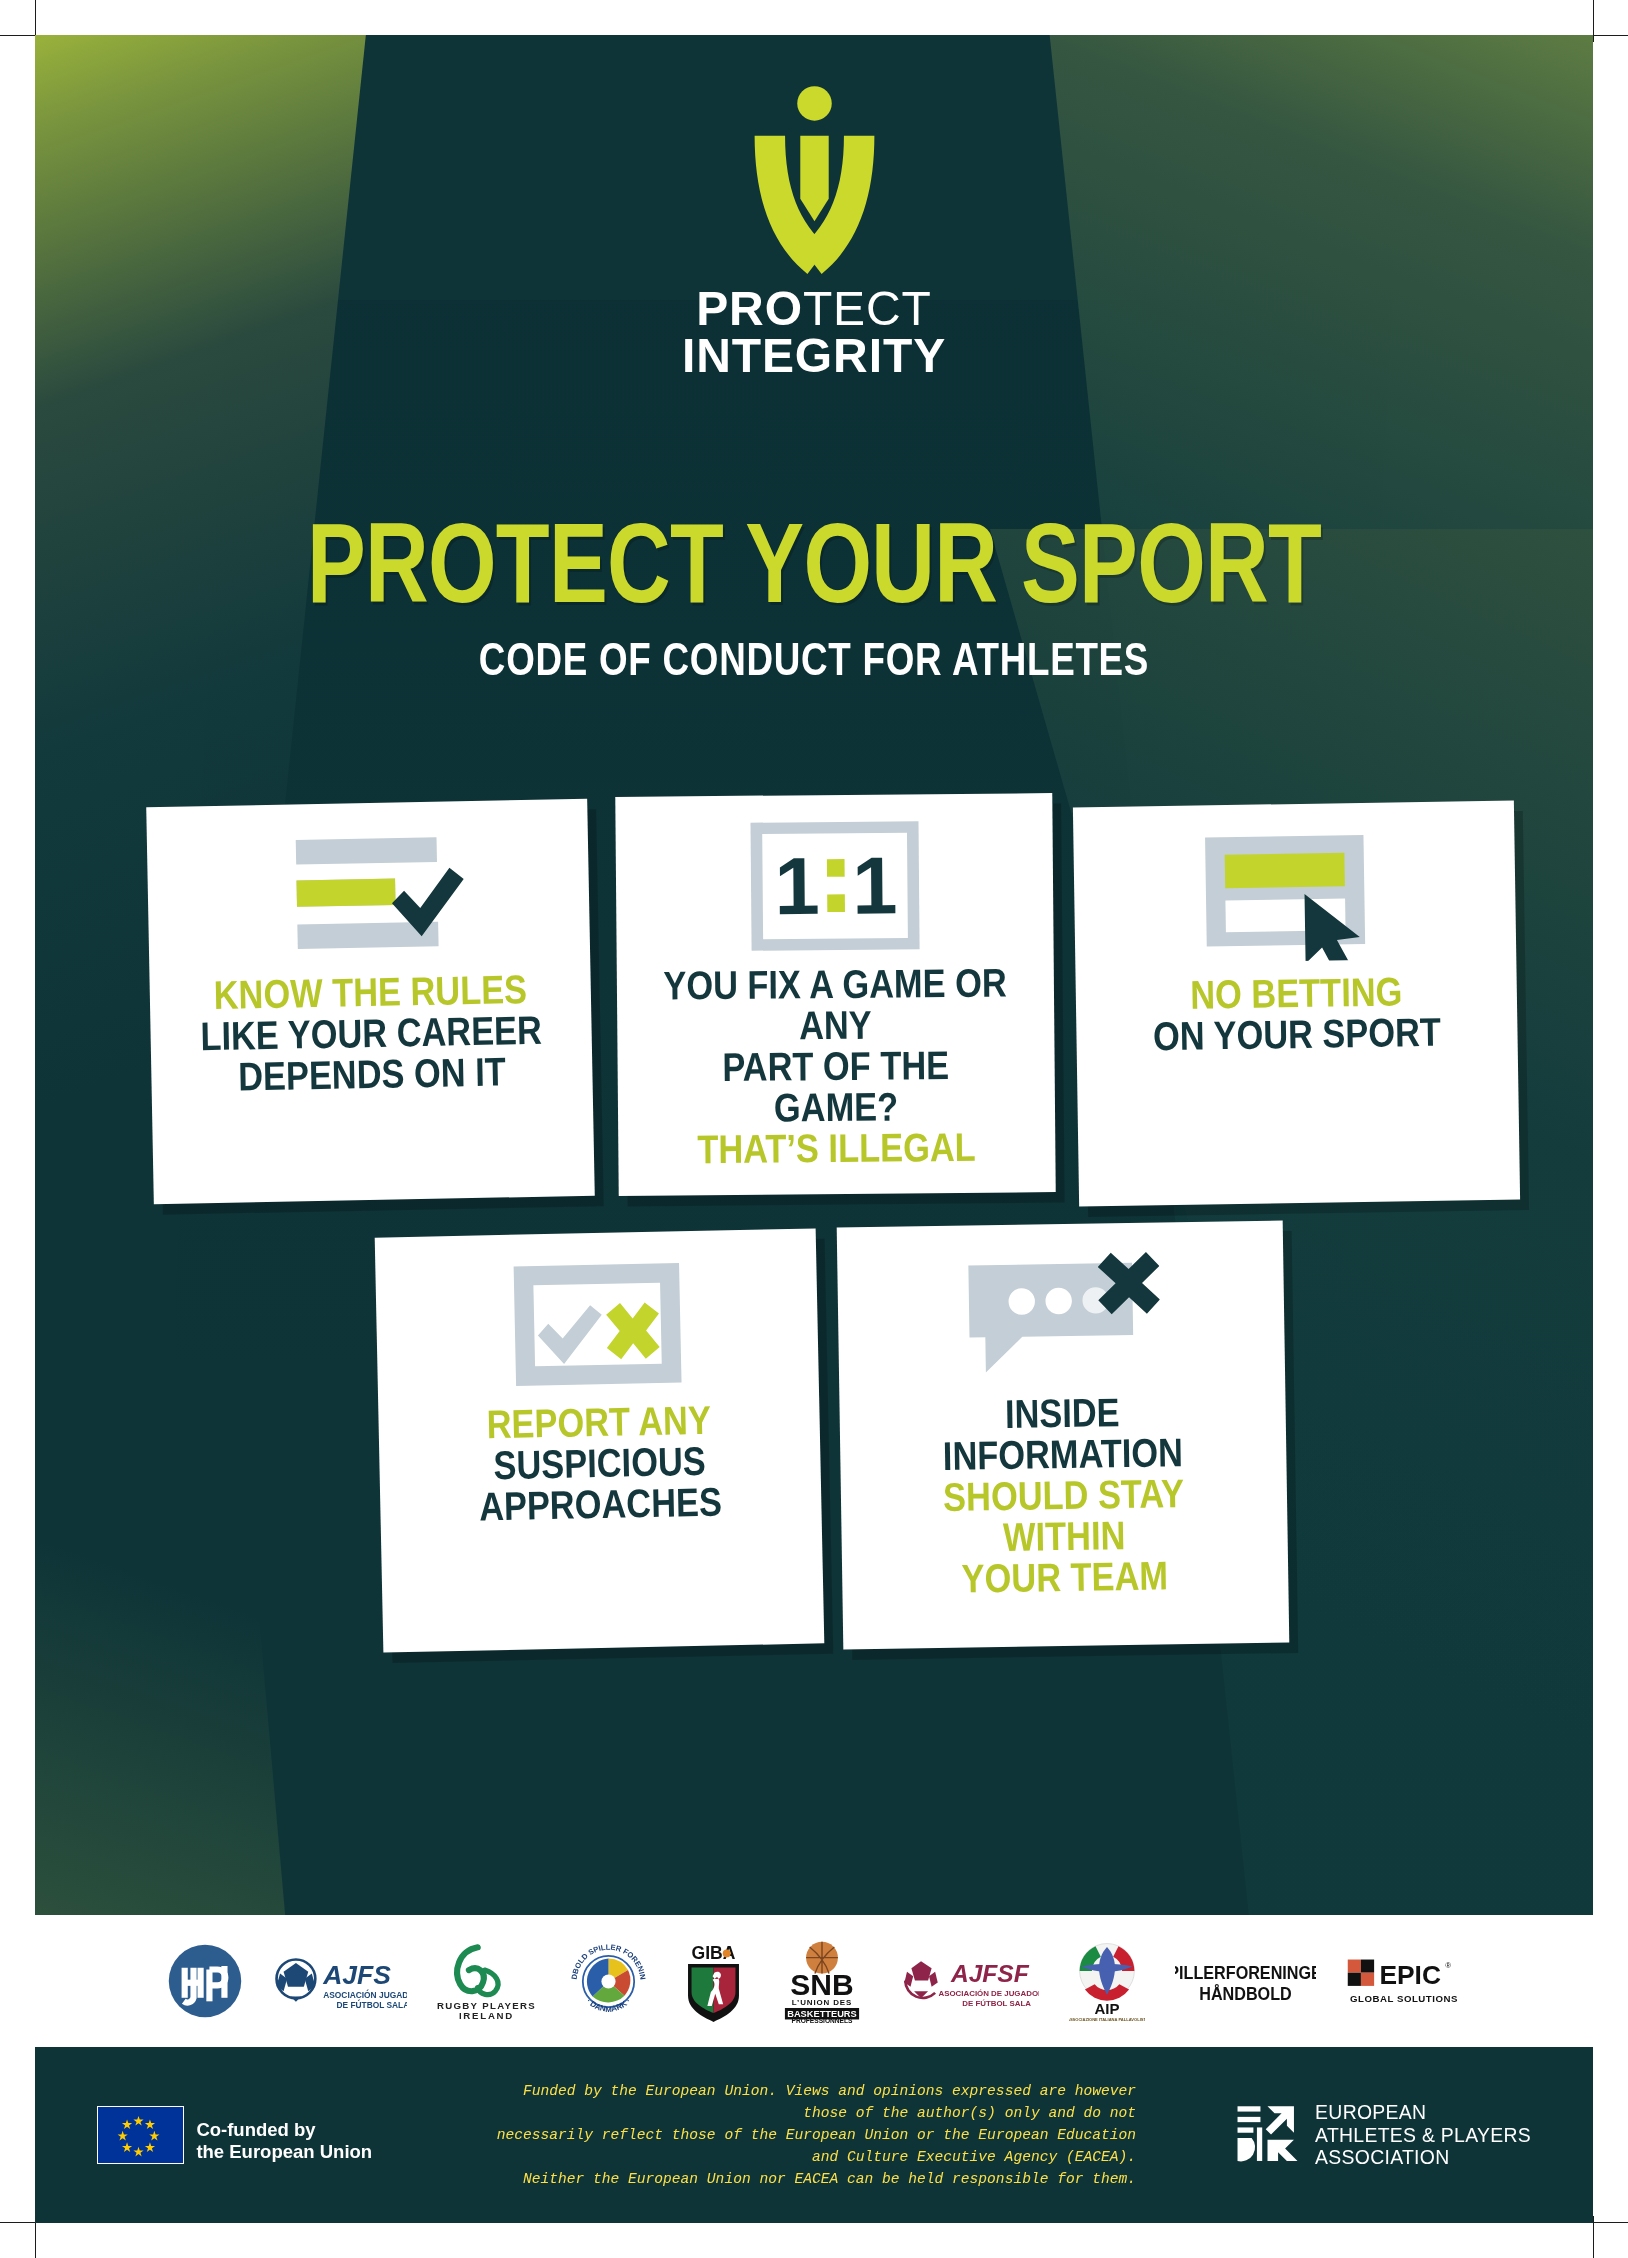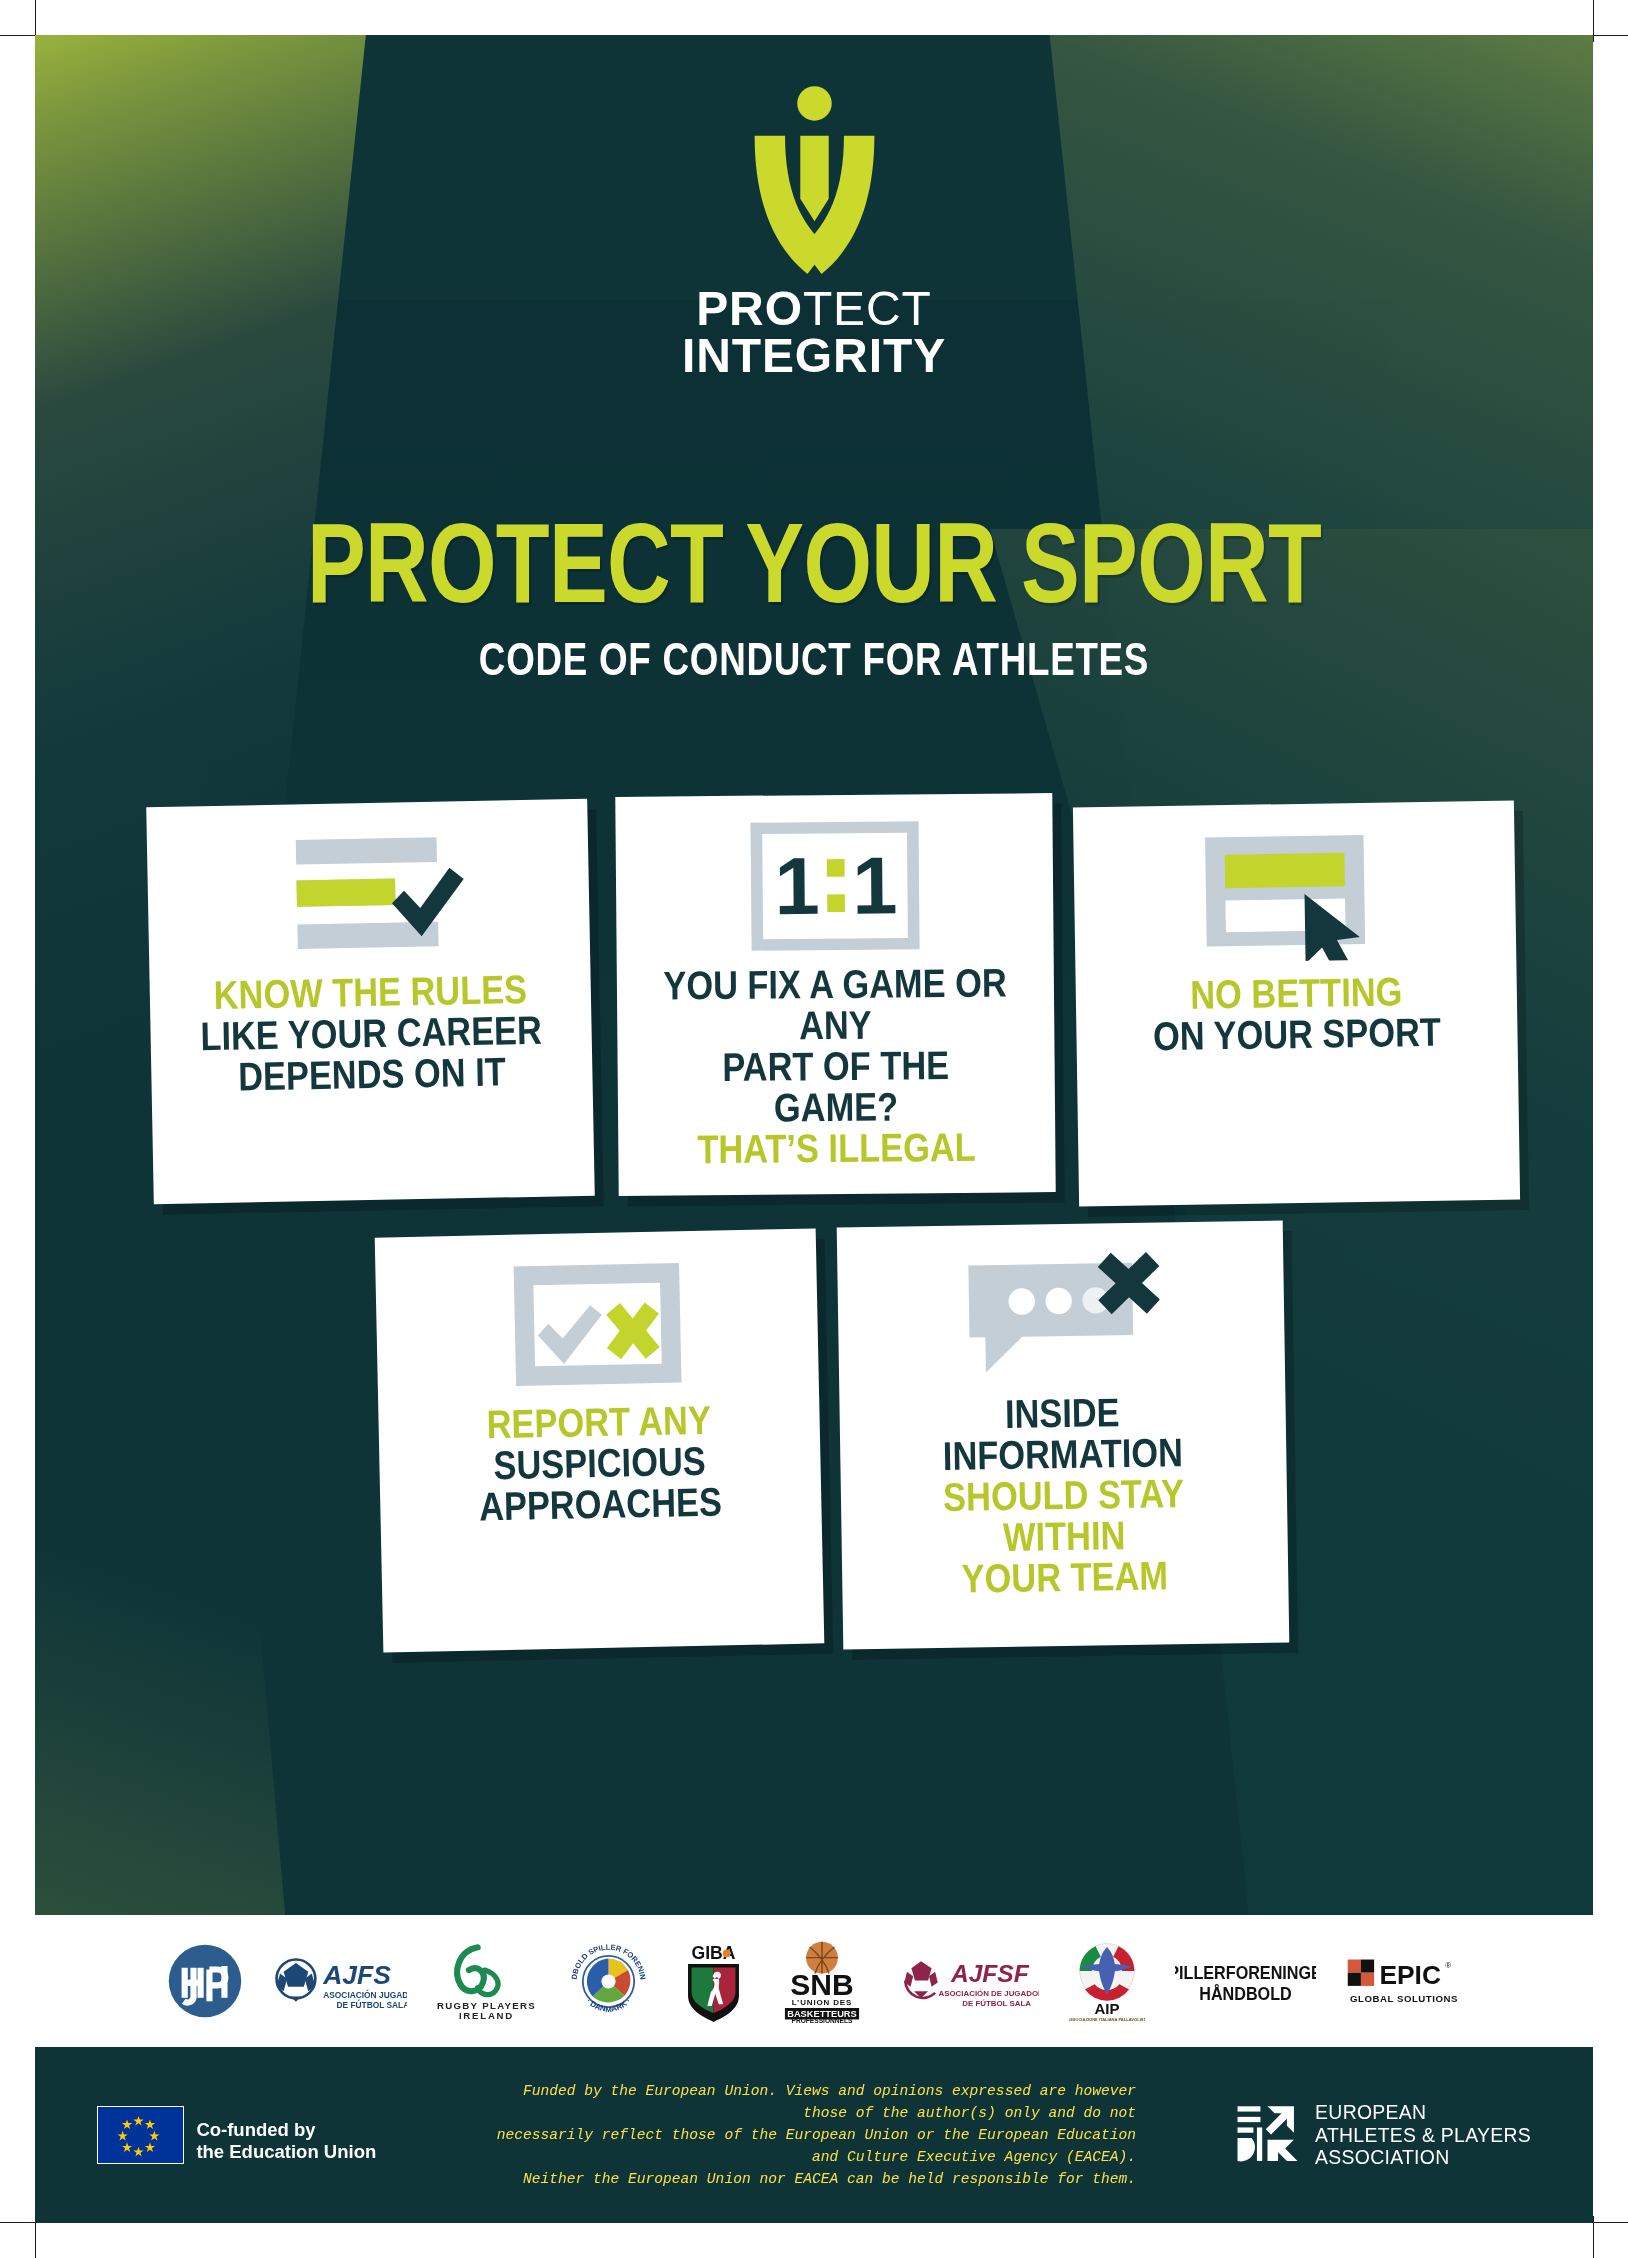--- a/index.html
+++ b/index.html
@@ -436,21 +436,21 @@
               <polygon points="59,40 60.4,44.2 64.8,44.2 61.2,46.8 62.6,51 59,48.4 55.4,51 56.8,46.8 53.2,44.2 57.6,44.2"></polygon>
               <polygon points="46,45 47.4,49.2 51.8,49.2 48.2,51.8 49.6,56 46,53.4 42.4,56 43.8,51.8 40.2,49.2 44.6,49.2"></polygon>
               <polygon points="33,40 34.4,44.2 38.8,44.2 35.2,46.8 36.6,51 33,48.4 29.4,51 30.8,46.8 27.2,44.2 31.6,44.2"></polygon>
               <polygon points="28,27 29.4,31.2 33.8,31.2 30.2,33.8 31.6,38 28,35.4 24.4,38 25.8,33.8 22.2,31.2 26.6,31.2"></polygon>
               <polygon points="33,14 34.4,18.2 38.8,18.2 35.2,20.8 36.6,25 33,22.4 29.4,25 30.8,20.8 27.2,18.2 31.6,18.2"></polygon>
             </g>
           </svg>
         </div>
         <div class="eutext">
           <div>Co-funded by</div>
-          <div>the Education Union</div>
+          <div>the European Union</div>
         </div>
       </div>
 
       <div id="disclaimer">
         <div>Funded by the European Union. Views and opinions expressed are however those of the author(s) only and do not</div>
         <div>necessarily reflect those of the European Union or the European Education and Culture Executive Agency (EACEA).</div>
         <div>Neither the European Union nor EACEA can be held responsible for them.</div>
       </div>
 
       <div id="eapa">

